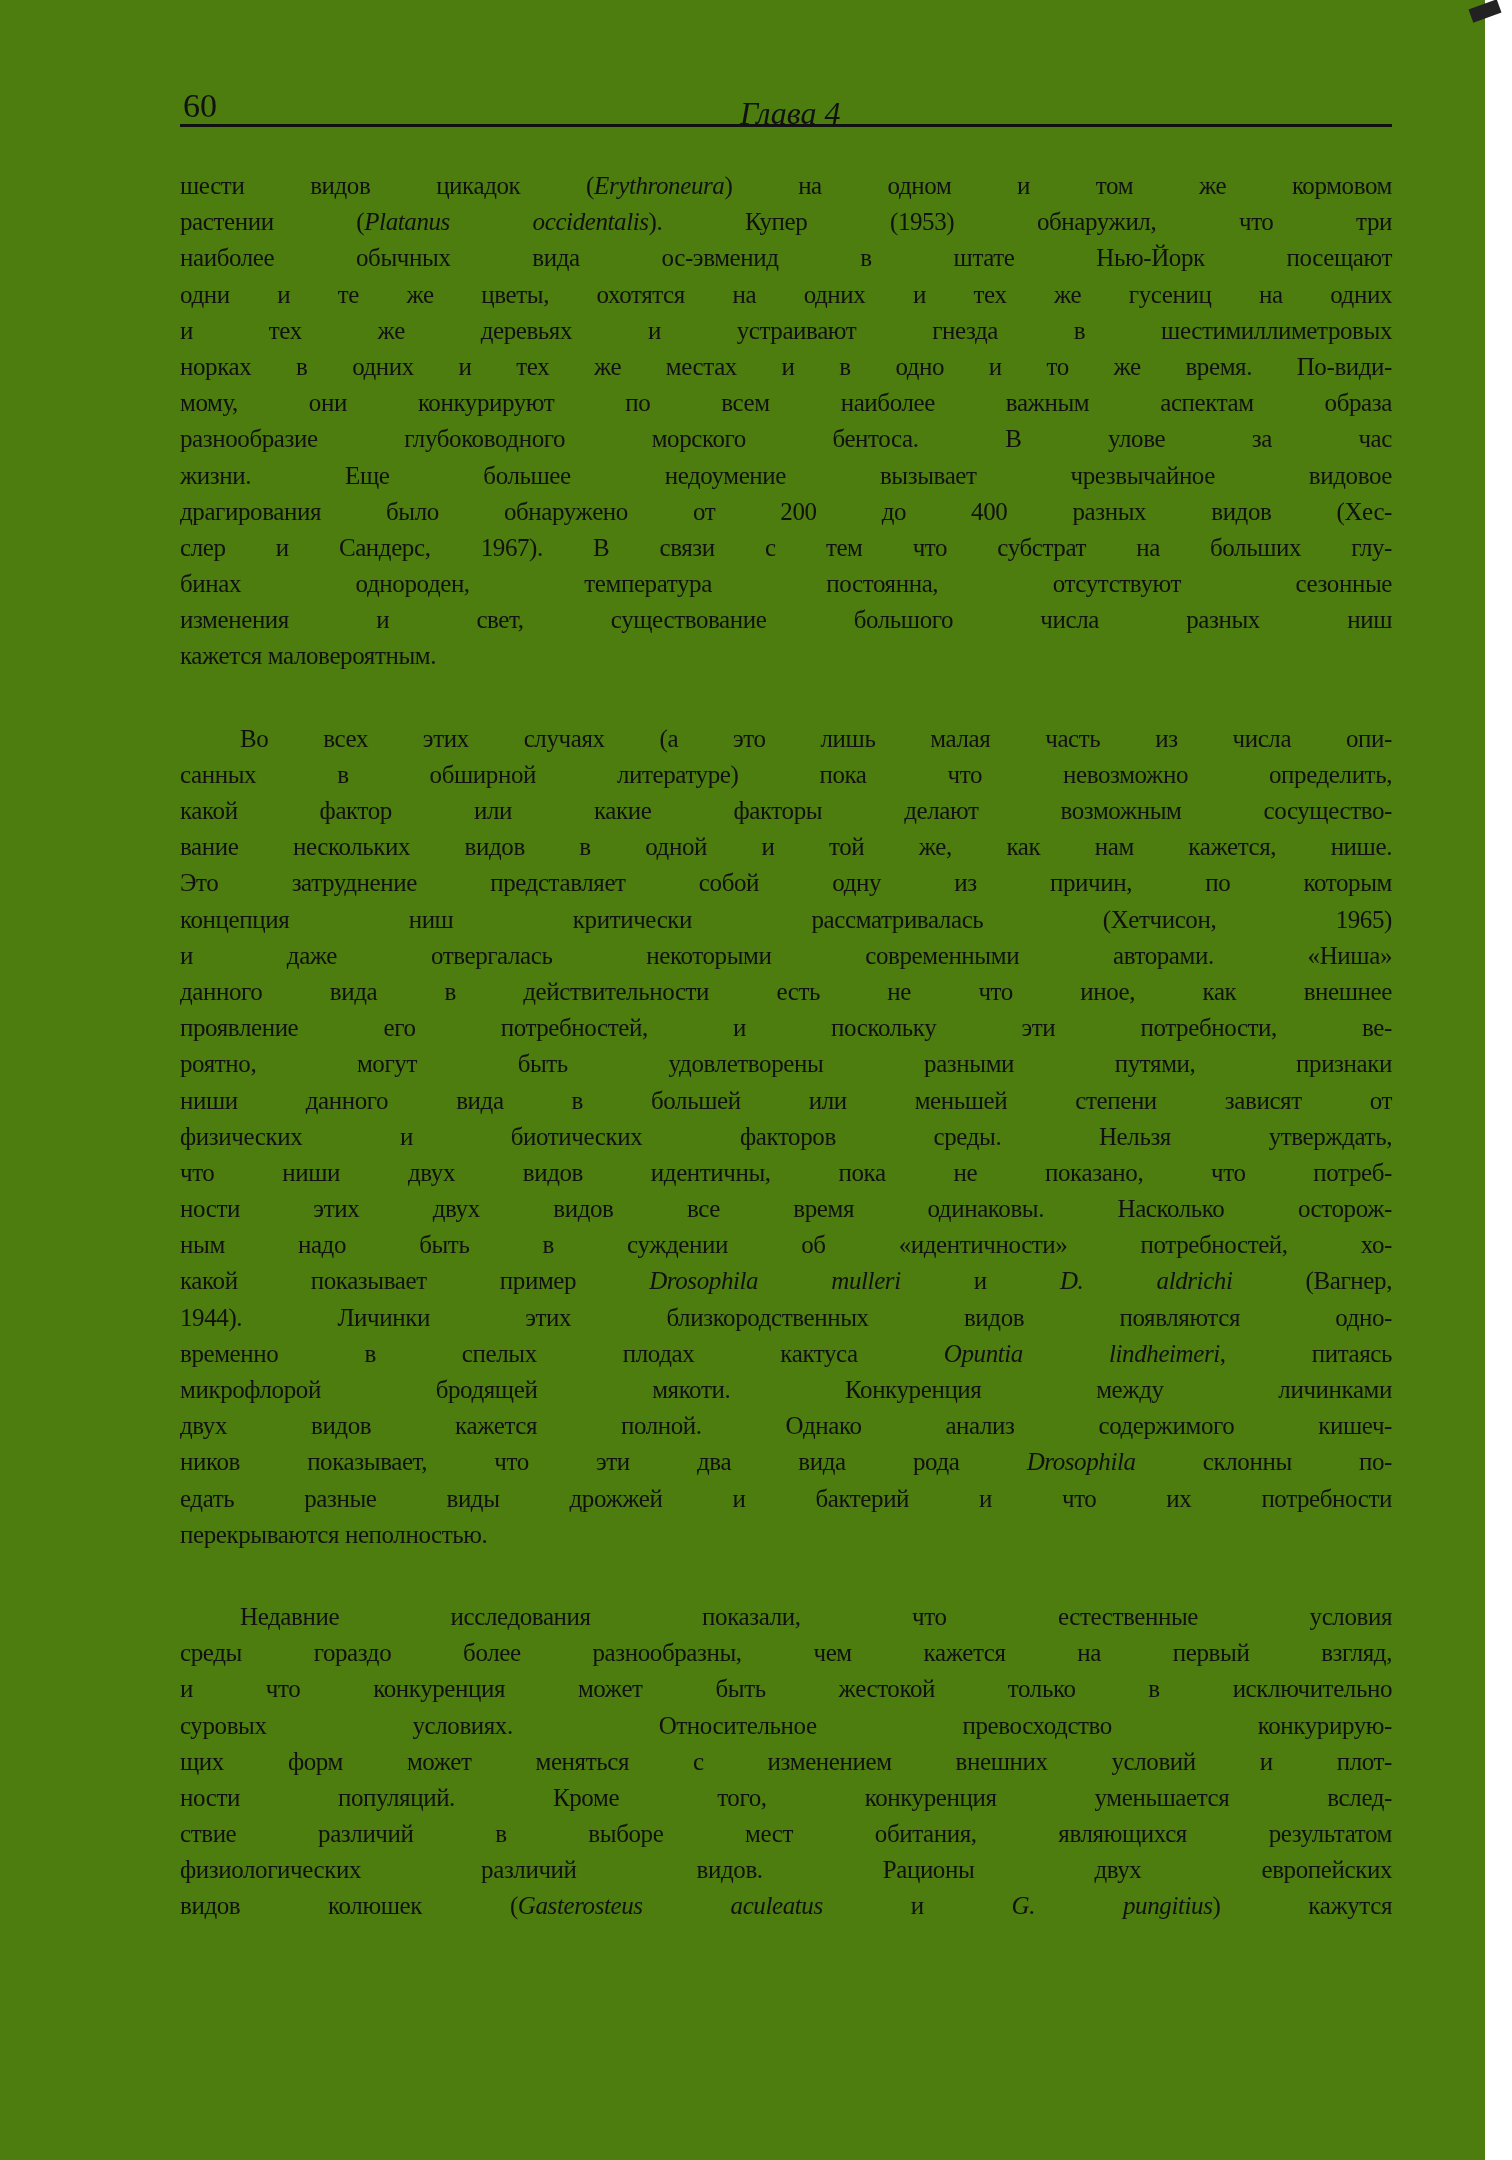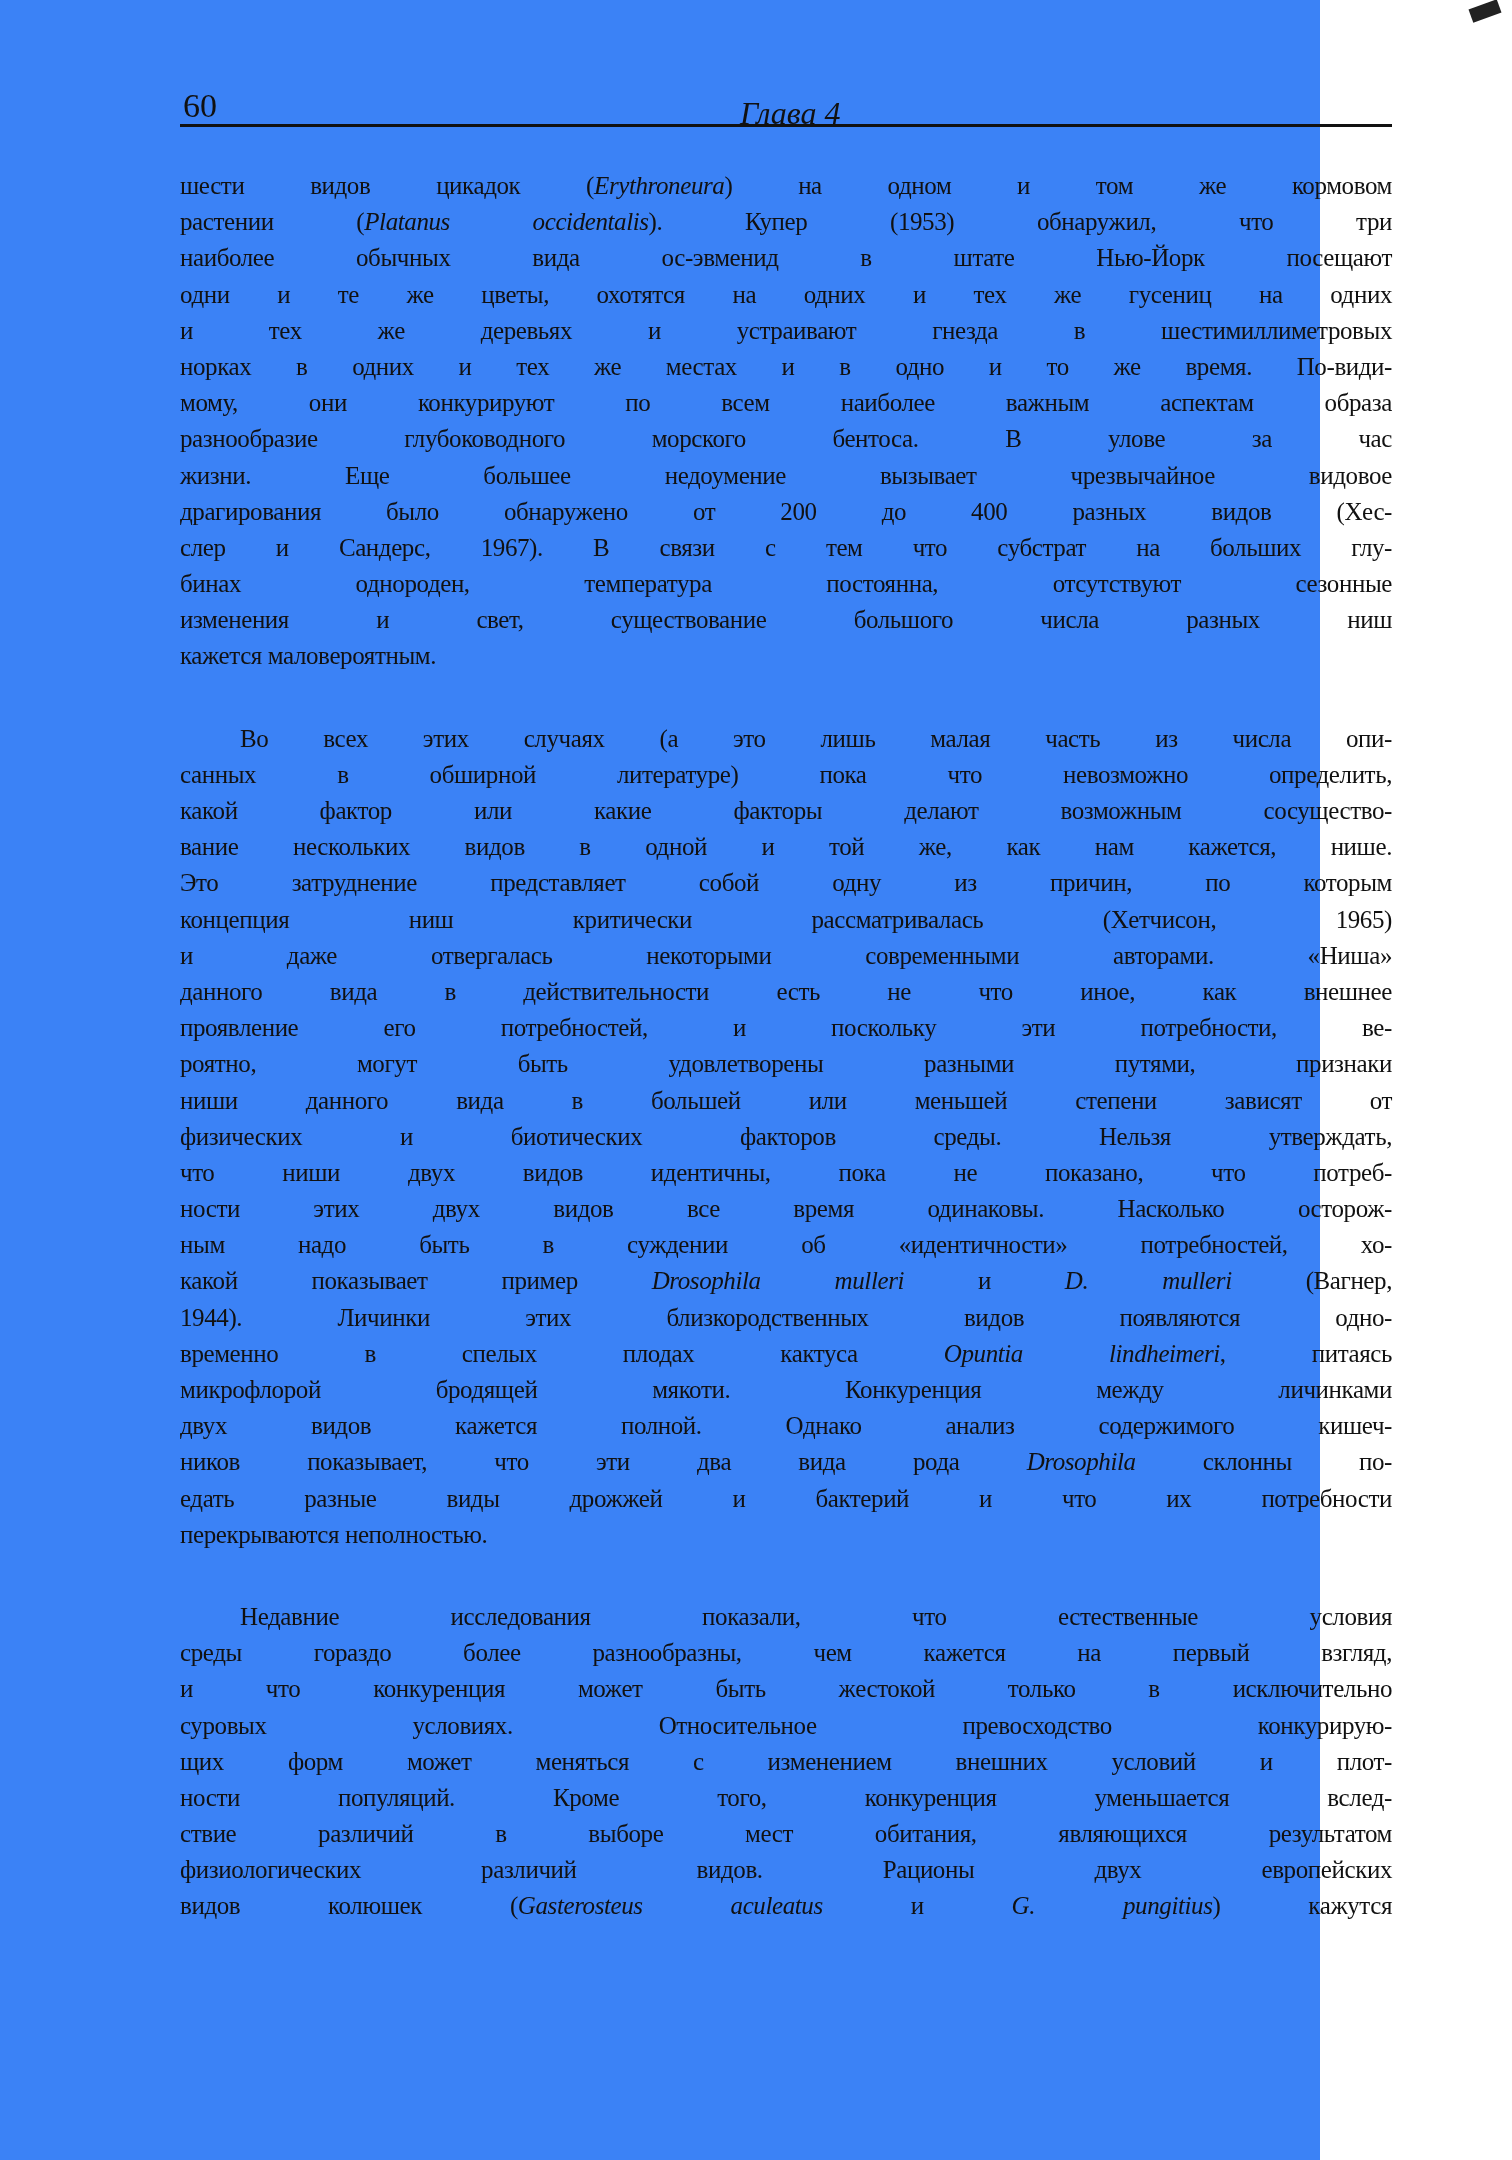--- a/index.html
+++ b/index.html
@@ -1,17 +1,17 @@
 <!DOCTYPE html>
 <html><head>
 <meta charset="utf-8">
 <style>
   html, body { margin: 0; padding: 0; background: #ffffff; }
   body { width: 1512px; height: 2160px; position: relative; overflow: hidden; }
-  .page { position: absolute; left: 0; top: 0; width: 1320px; height: 2160px; background: #3b82f6; color: #111; }
+  .page { position: absolute; left: 0; top: 0; width: 1485px; height: 2160px; background: #4d7c0f; color: #111; }
   .header { position: absolute; left: 180px; top: 80px; width: 1212px; height: 52px; }
   .page-number { position: absolute; left: 3px; top: 0; font-family: "Liberation Serif", serif; font-size: 34px; line-height: 52px; }
   .running-head { position: absolute; left: 560px; top: 7px; font-family: "Liberation Serif", serif; font-style: italic; font-size: 32px; line-height: 52px; }
   .header-rule { position: absolute; left: 180px; top: 124px; width: 1212px; height: 0; border-top: 3px solid #111; }
   .body-text { position: absolute; left: 180px; top: 168px; width: 1212px; font-family: "Liberation Serif", serif; font-size: 25px; line-height: 36.2px; }
   .line { display: block; height: 36.2px; white-space: nowrap; text-align: justify; text-align-last: justify; letter-spacing: -0.4px; }
   .line.last { text-align-last: left; }
   .line.indent { padding-left: 60px; margin-top: 46px; }
   .it { font-style: italic; }
   .speck { position: absolute; background: #222; }
@@ -52,21 +52,21 @@
         <span class="line"><span>концепция ниш критически рассматривалась (Хетчисон, 1965)</span></span>
         <span class="line"><span>и даже отвергалась некоторыми современными авторами. «Ниша»</span></span>
         <span class="line"><span>данного вида в действительности есть не что иное, как внешнее</span></span>
         <span class="line"><span>проявление его потребностей, и поскольку эти потребности, ве-</span></span>
         <span class="line"><span>роятно, могут быть удовлетворены разными путями, признаки</span></span>
         <span class="line"><span>ниши данного вида в большей или меньшей степени зависят от</span></span>
         <span class="line"><span>физических и биотических факторов среды. Нельзя утверждать,</span></span>
         <span class="line"><span>что ниши двух видов идентичны, пока не показано, что потреб-</span></span>
         <span class="line"><span>ности этих двух видов все время одинаковы. Насколько осторож-</span></span>
         <span class="line"><span>ным надо быть в суждении об «идентичности» потребностей, хо-</span></span>
-        <span class="line"><span>какой показывает пример </span><span class="it">Drosophila mulleri</span><span> и </span><span class="it">D. mulleri</span><span> (Вагнер,</span></span>
+        <span class="line"><span>какой показывает пример </span><span class="it">Drosophila mulleri</span><span> и </span><span class="it">D. aldrichi</span><span> (Вагнер,</span></span>
         <span class="line"><span>1944). Личинки этих близкородственных видов появляются одно-</span></span>
         <span class="line"><span>временно в спелых плодах кактуса </span><span class="it">Opuntia lindheimeri</span><span>, питаясь</span></span>
         <span class="line"><span>микрофлорой бродящей мякоти. Конкуренция между личинками</span></span>
         <span class="line"><span>двух видов кажется полной. Однако анализ содержимого кишеч-</span></span>
         <span class="line"><span>ников показывает, что эти два вида рода </span><span class="it">Drosophila</span><span> склонны по-</span></span>
         <span class="line"><span>едать разные виды дрожжей и бактерий и что их потребности</span></span>
         <span class="line last"><span>перекрываются неполностью.</span></span>
       </div>
       <div>
         <span class="line indent"><span>Недавние исследования показали, что естественные условия</span></span>

